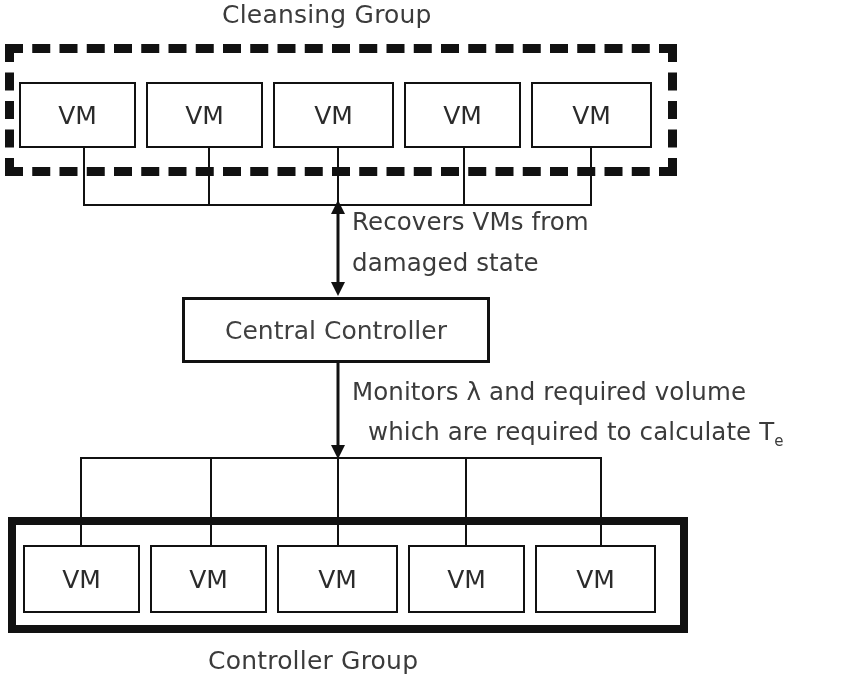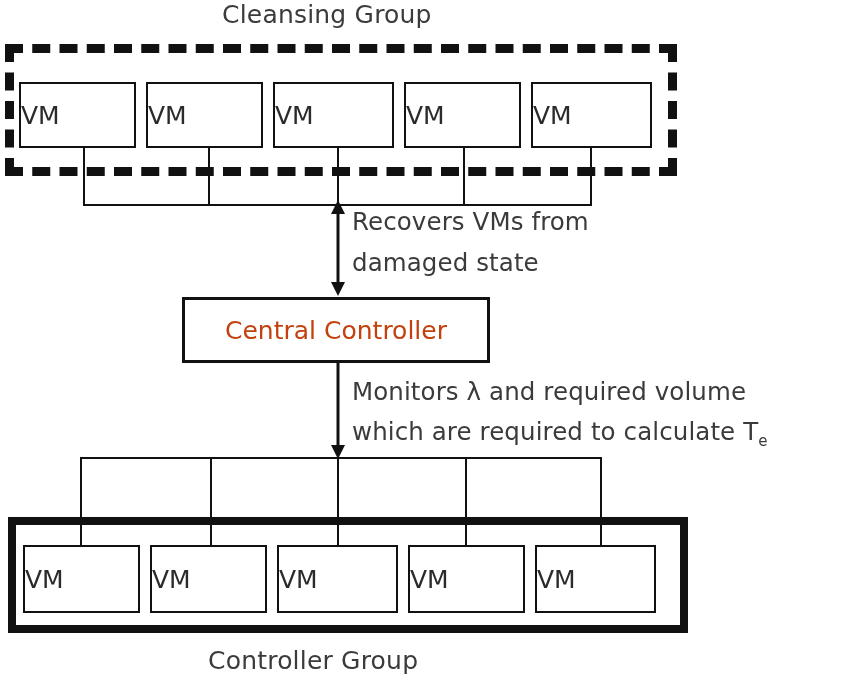--- a/index.html
+++ b/index.html
@@ -52,35 +52,35 @@
     background: transparent;
   }
   
   .vm {
     position: absolute;
     box-sizing: border-box;
     border: 2px solid #111111;
     background: #ffffff;
     display: flex;
     align-items: center;
-    justify-content: flex-start;
+    justify-content: center;
     font-size: 25px;
     color: #2b2b2b;
     font-family: "DejaVu Sans", sans-serif;
   }
   .ctrl-box {
     position: absolute;
     box-sizing: border-box;
     border: 3px solid #111111;
     background: #ffffff;
     display: flex;
     align-items: center;
     justify-content: center;
     font-size: 25px;
-    color: #c2410c;
+    color: #404040;
   }
   
   .vline {
     position: absolute;
     width: 2px;
     background: #111111;
   }
   .hline {
     position: absolute;
     height: 2px;
@@ -136,21 +136,21 @@
   <div class="ctrl-box" style="left:182px; top:297px; width:308px; height:66px;">
     <span>Central Controller</span>
   </div>
 
   <svg class="arrow-svg" style="left:327px; top:363px;" width="22" height="98" viewBox="0 0 22 98">
     <line x1="11" y1="0" x2="11" y2="86" stroke="#111111" stroke-width="3"></line>
     <polygon points="11,96 4,82 18,82" fill="#111111"></polygon>
   </svg>
 
   <div class="lbl annot" style="left:352px; top:378px;">Monitors λ and required volume</div>
-  <div class="lbl annot" style="left:352px; top:418px;"><span>which are required to calculate T</span><span class="sub">e</span></div>
+  <div class="lbl annot" style="left:368px; top:418px;"><span>which are required to calculate T</span><span class="sub">e</span></div>
 
   <div class="hline" style="left:80px; top:457px; width:522px;"></div>
 
   <div class="vline" style="left:80px;  top:457px; height:88px;"></div>
   <div class="vline" style="left:210px; top:457px; height:88px;"></div>
   <div class="vline" style="left:337px; top:457px; height:88px;"></div>
   <div class="vline" style="left:465px; top:457px; height:88px;"></div>
   <div class="vline" style="left:600px; top:457px; height:88px;"></div>
 
   <div class="solid-group" style="left:8px; top:517px; width:680px; height:116px;"></div>

